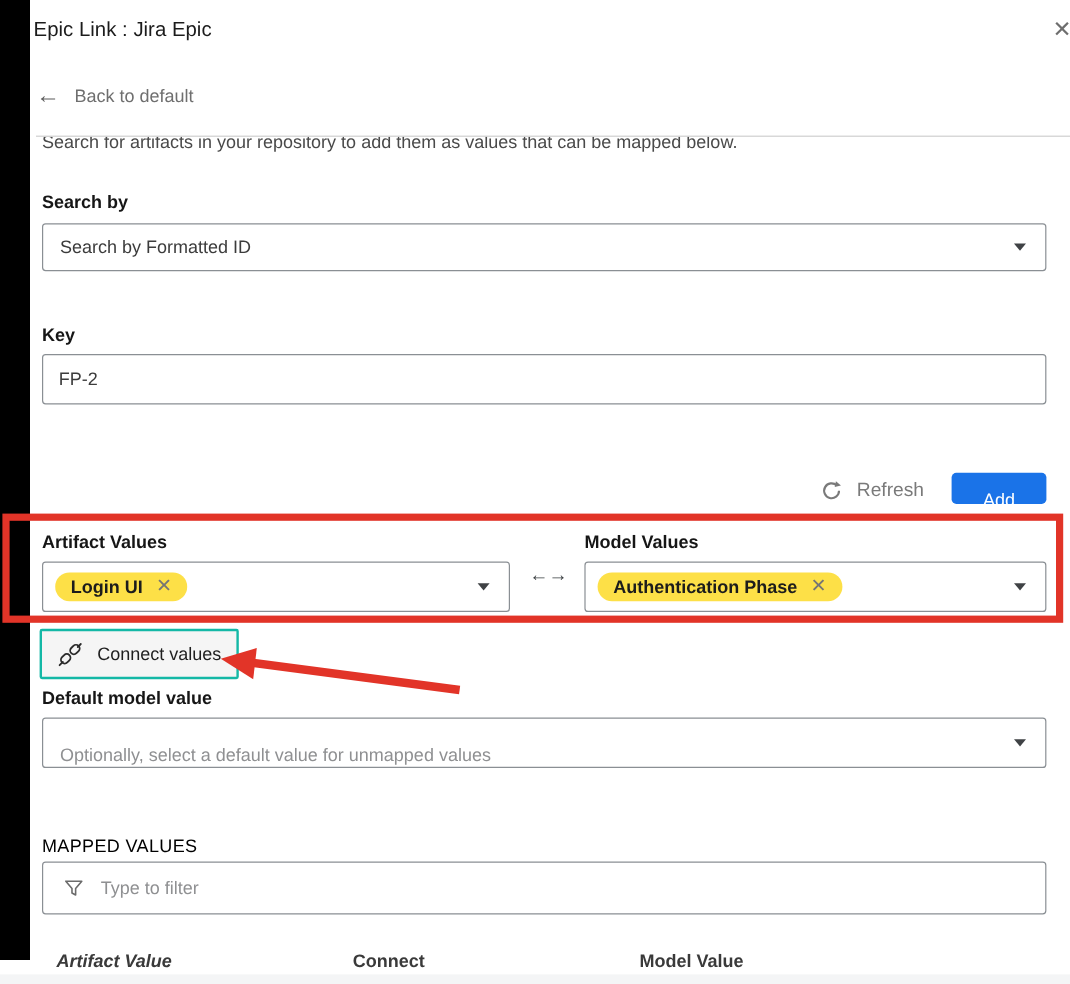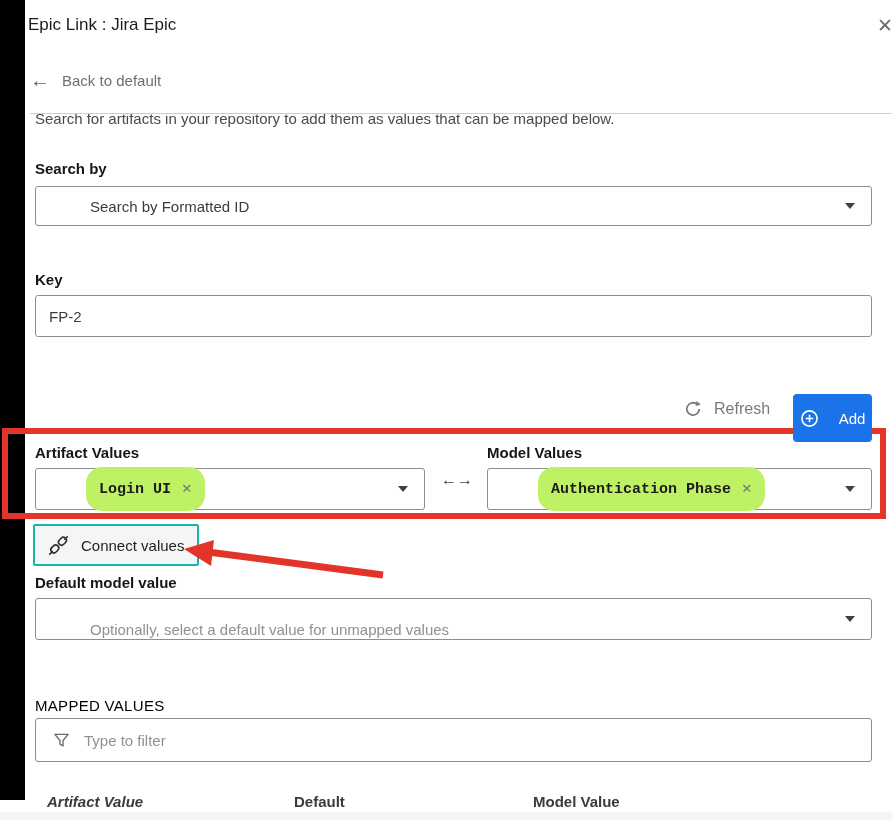--- a/index.html
+++ b/index.html
@@ -19,40 +19,40 @@
   .back-link{left:30px;top:70px;display:flex;align-items:center;gap:12px;cursor:pointer;z-index:2;}
   .back-arrow{font-size:20px;color:#5f5f5f;line-height:20px;}
   .back-text{font-size:15px;color:#6f6f6f;}
   .divider{left:30px;top:113px;width:862px;height:0;border-top:1px solid #cfcfcf;z-index:3;}
   
   .desc-clip{left:35px;top:114px;width:830px;height:15px;overflow:hidden;z-index:2;}
   .desc-clip span{display:block;margin-top:-4px;font-size:15px;color:#4a4a4a;}
   
   .f-label{font-size:15px;font-weight:bold;color:#161616;z-index:2;}
   
-  .box{background:#fff;border:1px solid #8a8f94;border-radius:3px;box-sizing:border-box;z-index:2;padding-left:40px;}
+  .box{background:#fff;border:1px solid #8a8f94;border-radius:3px;box-sizing:border-box;z-index:2;}
   .dd{display:flex;align-items:center;cursor:pointer;}
   .dd-text{font-size:15px;color:#3c3c3c;padding-left:14px;}
   .dd-placeholder{font-size:15px;color:#8f9092;padding-left:14px;margin-top:20px;}
   .caret{position:absolute;right:16px;top:50%;margin-top:-3px;width:0;height:0;
     border-left:5px solid transparent;border-right:5px solid transparent;border-top:6px solid #3f4245;}
   .text-input{font-family:Liberation Sans, sans-serif;font-size:15px;color:#3c3c3c;
     padding:0 0 0 13px;outline:none;}
   
   .refresh{left:683px;top:399px;display:flex;align-items:center;gap:11px;cursor:pointer;z-index:2;}
   .refresh-label{font-size:16px;color:#7a7a7a;}
-  .add-btn{left:793px;top:394px;width:79px;height:48px;border:none;border-radius:4px;
-    display:flex;align-items:center;justify-content:center;gap:20px;cursor:pointer;z-index:12;}
+  .add-btn{left:793px;top:394px;width:79px;height:26px;border:none;border-radius:4px;
+    display:flex;align-items:center;justify-content:center;gap:20px;cursor:pointer;z-index:12;flex-direction:column;}
   .add-label{color:#fff;font-size:15px;}
   
   .red-rect{left:2px;top:428px;width:884px;height:91px;border:6px solid #e23428;
     box-sizing:border-box;z-index:10;pointer-events:none;}
   
-  .pill{display:inline-flex;align-items:center;height:44px;border-radius:16px;background:#bef264;
-    margin-left:10px;padding:0 13px;gap:11px;font-family:Liberation Mono, monospace;}
+  .pill{display:inline-flex;align-items:center;height:24px;border-radius:16px;background:#fde047;
+    margin-left:10px;padding:0 13px;gap:11px;}
   .pill-text{font-size:15px;font-weight:bold;color:#1c1c1c;}
   .pill-x{font-size:16px;color:#757575;cursor:pointer;line-height:16px;}
   .exchange{left:441px;top:471px;font-size:16px;color:#3c4043;z-index:2;}
   
   .connect-btn{left:33px;top:524px;width:166px;height:42px;background:#f5f5f5;
     border:2px solid #14b8a6;border-radius:2px;display:flex;align-items:center;gap:11px;
     padding:0 0 0 12px;box-sizing:border-box;cursor:pointer;z-index:2;}
   .connect-label{font-size:15px;color:#1f1f1f;}
   
   .arrow-svg{left:0;top:0;width:892px;height:820px;z-index:20;pointer-events:none;}
@@ -155,16 +155,16 @@
 
 <div class="abs section-label">MAPPED VALUES</div>
 <div class="abs box filter-box">
   <svg width="19" height="19" viewBox="0 0 20 20">
     <path d="M3 3.5 h14 L11.6 10 v5.6 l-3.2-1.7 V10 Z" fill="none" stroke="#6b6b6b" stroke-width="1.4" stroke-linejoin="round"></path>
   </svg>
   <input class="filter-input text-input" style="padding: 0px;" placeholder="Type to filter">
 </div>
 
 <div class="abs col-header" style="left:47px;font-style:italic;">Artifact Value</div>
-<div class="abs col-header" style="left:294px;">Default</div>
+<div class="abs col-header" style="left:294px;">Connect</div>
 <div class="abs col-header" style="left:533px;">Model Value</div>
 
 <div class="abs bottom-band"></div>
 
 </body></html>

